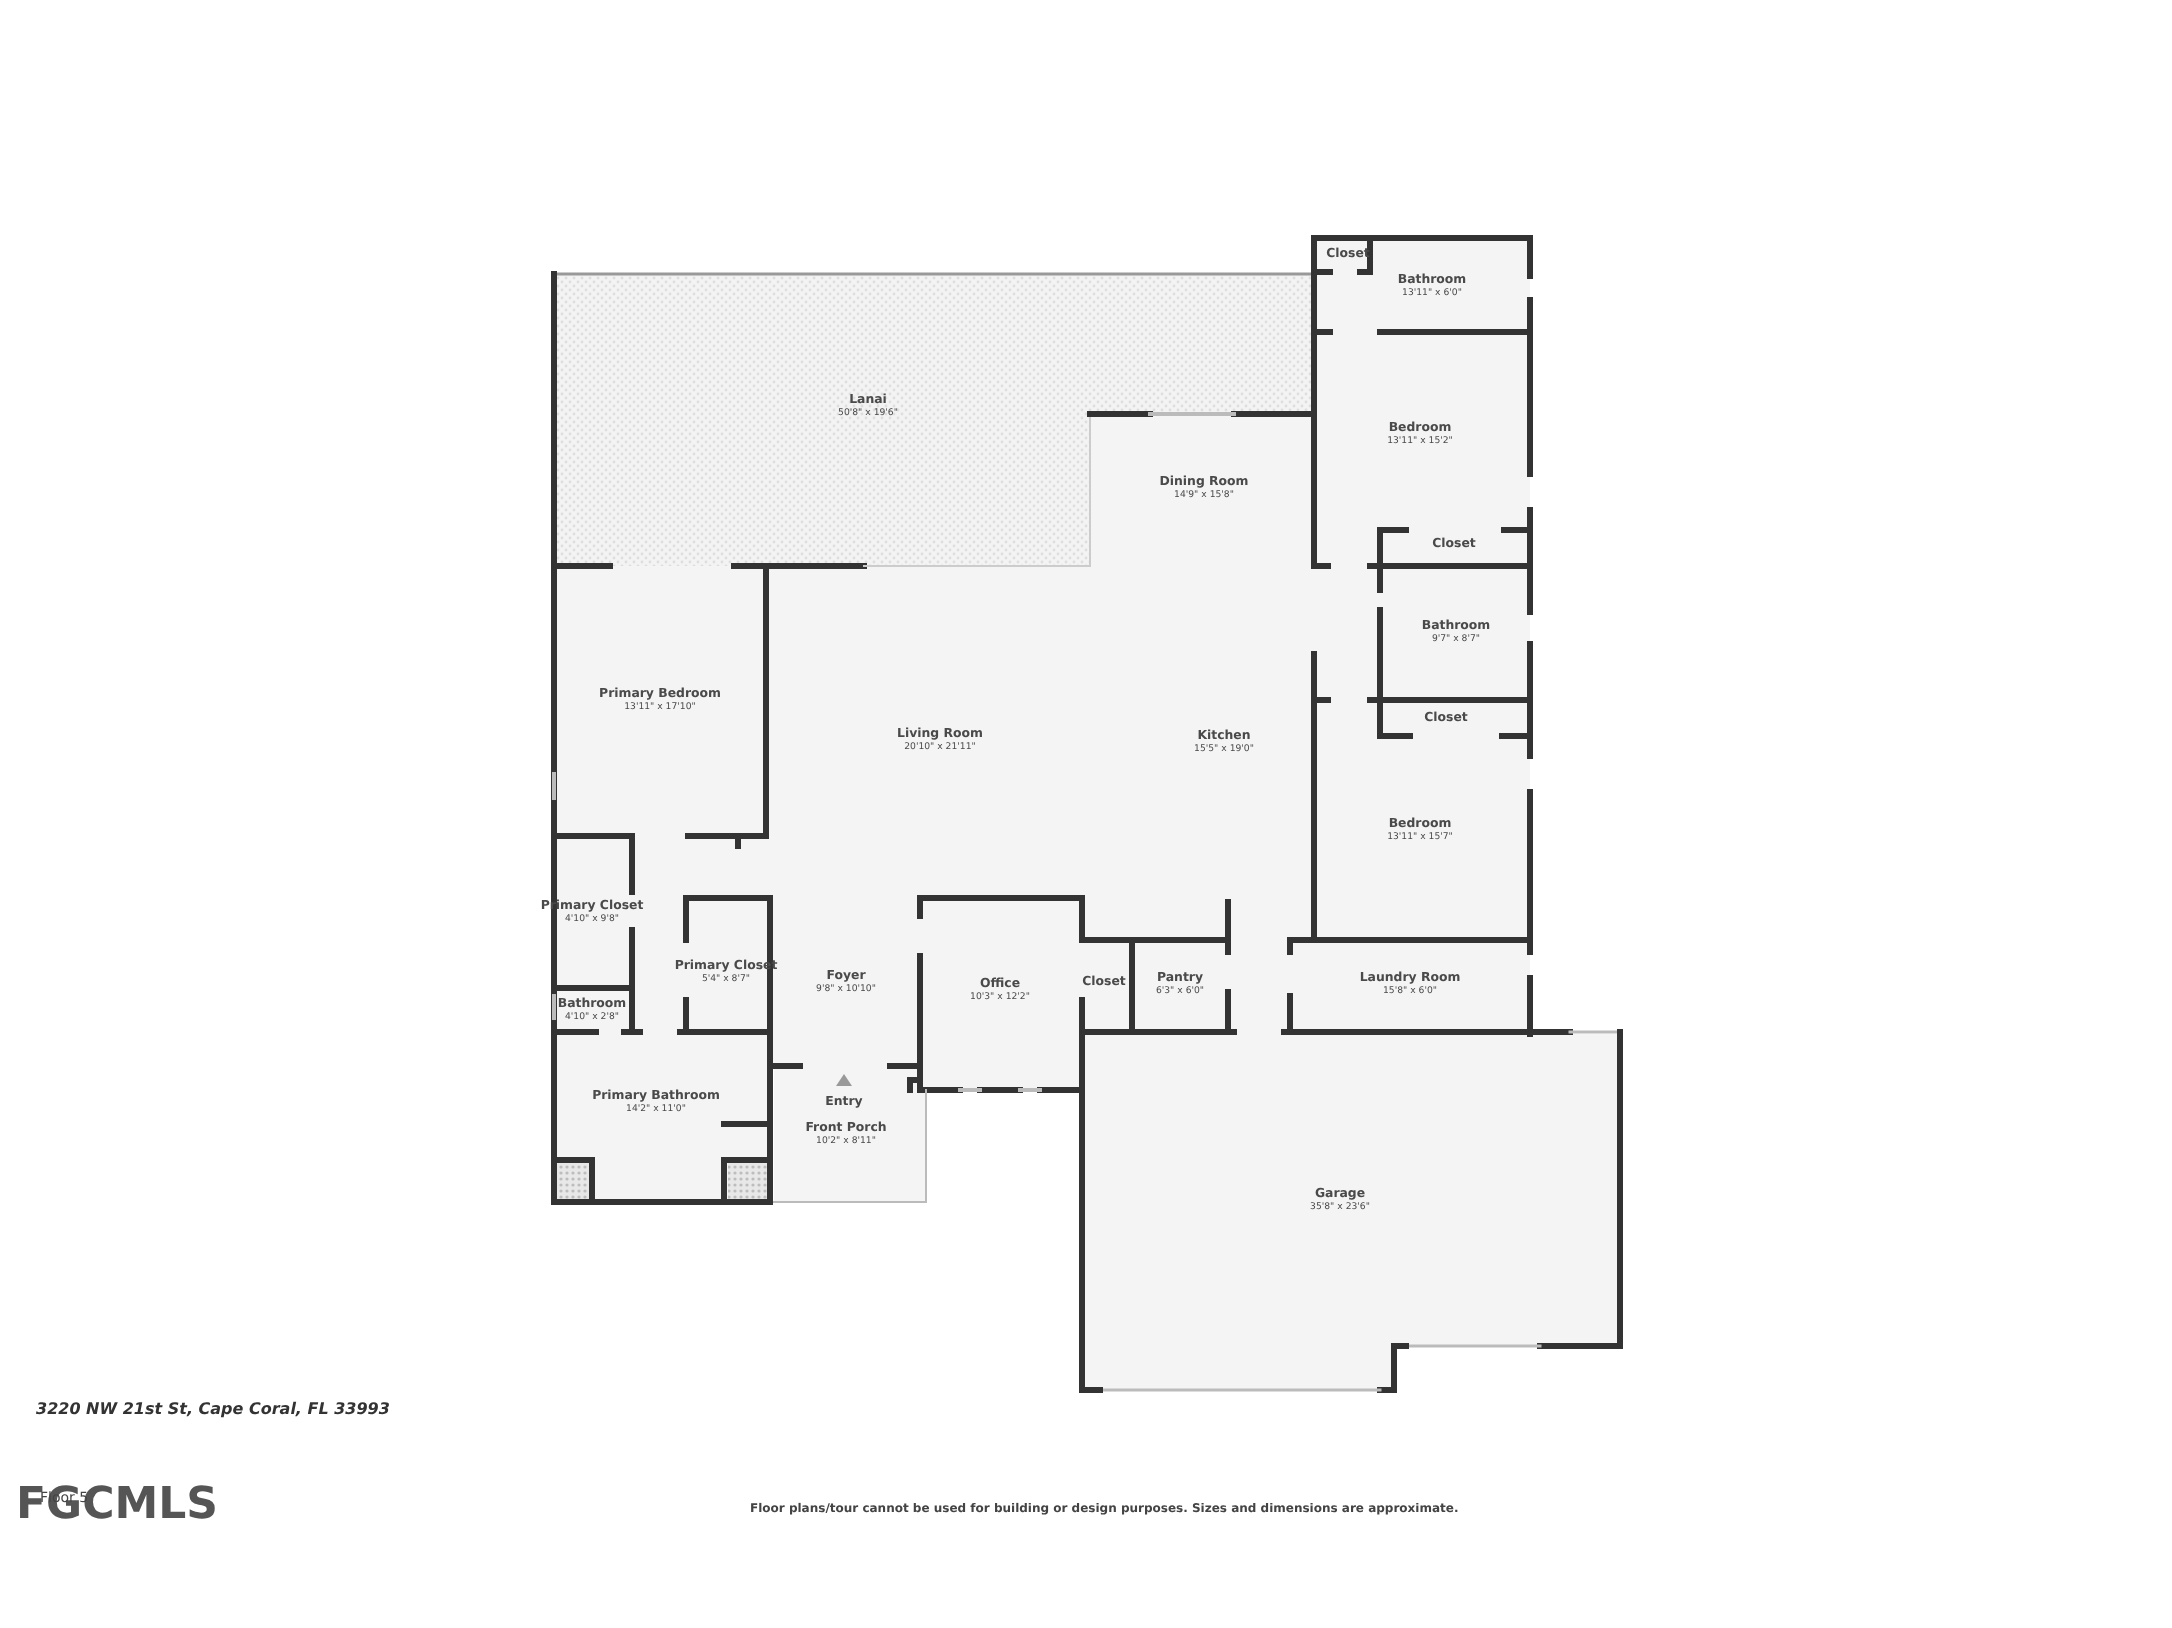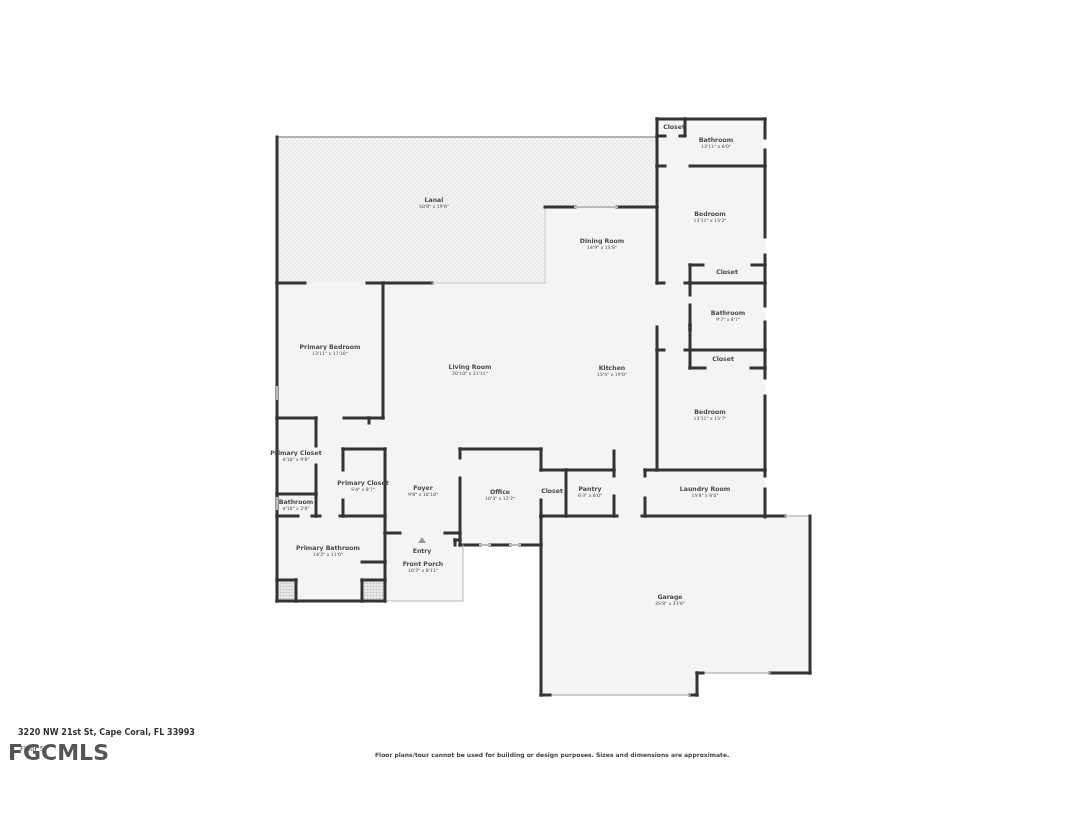--- a/index.html
+++ b/index.html
@@ -1,21 +1,21 @@
 <!DOCTYPE html>
 <html><head>
 <meta charset="utf-8">
 <style>
   html, body { margin:0; padding:0; background:#ffffff; }
   body { width:1086px; height:814px; position:relative; overflow:hidden; font-family:"DejaVu Sans", sans-serif; }
   #plan { position:absolute; left:0; top:0; width:1086px; height:814px; }
   .room-label { position:absolute; transform:translate(-50%,-50%); text-align:center; color:#4a4a4a; white-space:nowrap; line-height:1.15; }
   .room-name { font-size:6.2px; font-weight:bold; display:block; }
   .room-dim { font-size:4.6px; display:block; margin-top:1px; }
-  .address { position:absolute; left:18px; top:728px; font-size:8px; font-weight:bold; color:#333; }
+  .address { position:absolute; left:18px; top:700px; font-size:8px; font-weight:bold; color:#333;font-style:italic; }
   .floor-tag { position:absolute; left:20px; top:745px; font-size:7px; color:#444; }
   .logo { position:absolute; left:8px; top:740px; font-size:22px; letter-spacing:0px; color:#555; font-family:"DejaVu Sans", sans-serif; font-weight:bold; }
   .disclaimer { position:absolute; left:375px; top:751px; font-size:6px; font-weight:bold; color:#444; }
 </style>
 </head>
 <body>
 
 <svg id="plan" viewBox="0 0 1086 814" xmlns="http://www.w3.org/2000/svg">
   <defs>
     <pattern id="dots" width="4" height="4" patternUnits="userSpaceOnUse">

